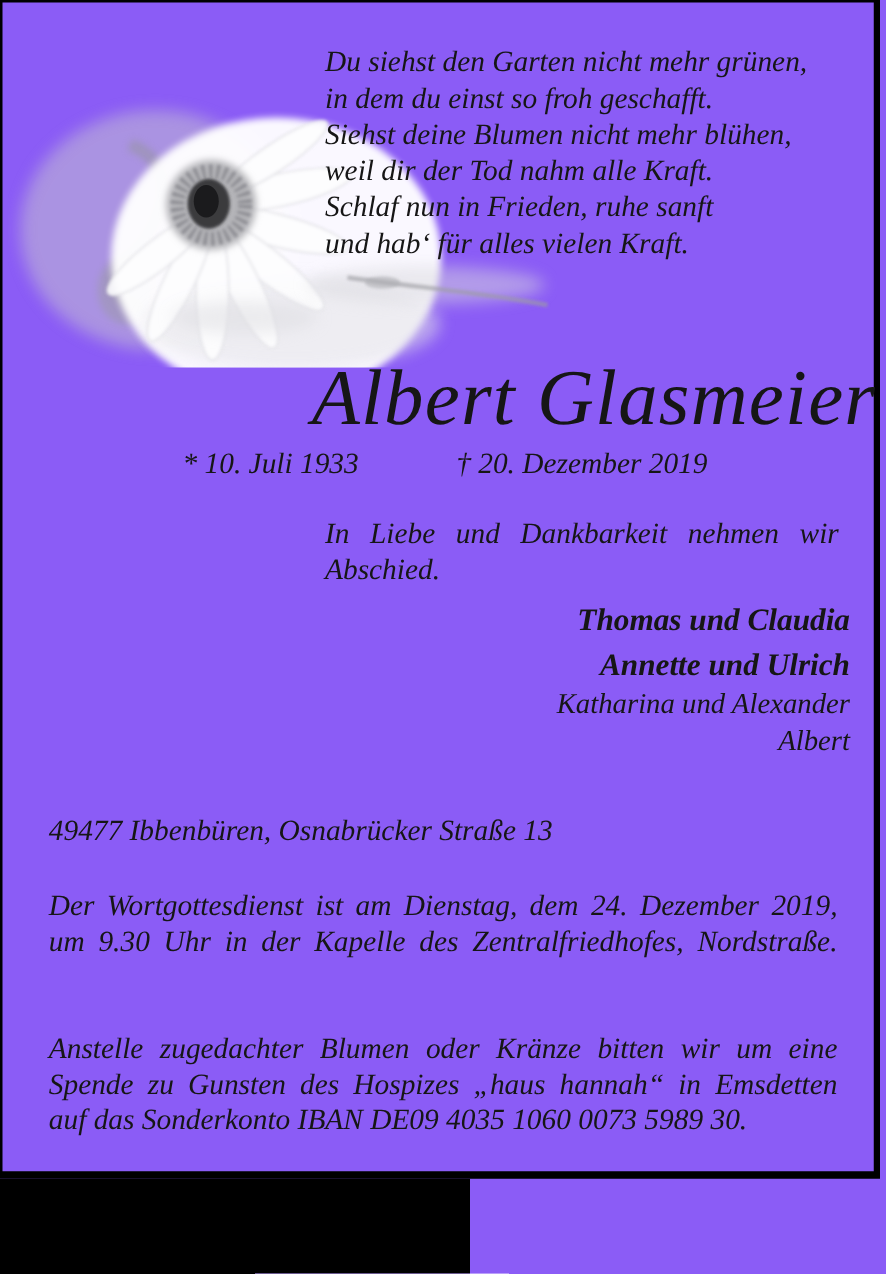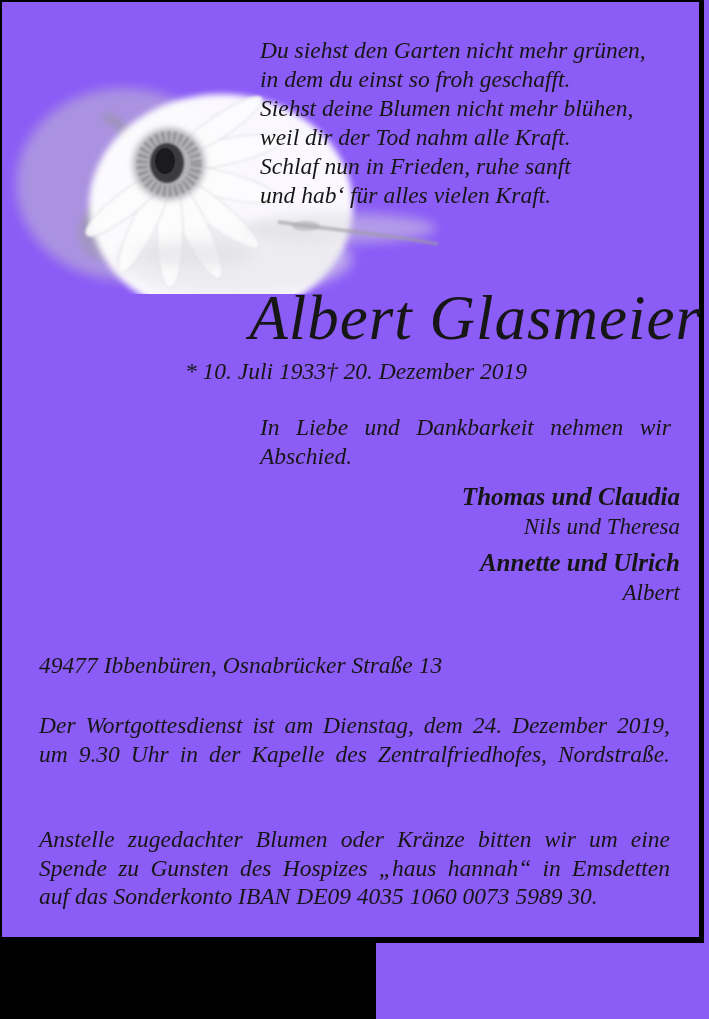--- a/index.html
+++ b/index.html
@@ -14,21 +14,21 @@
     font-style:italic;
   }
   .flower{position:absolute;left:4px;top:52px;width:440px;height:240px;}
   .poem{position:absolute;left:258px;top:34px;width:420px;font-size:23.5px;line-height:29px;}
   .name{
     position:absolute;left:0;top:281px;width:699px;text-align:right;
     font-size:63px;line-height:70px;letter-spacing:1px;
   }
   .dates{
     position:absolute;left:144px;top:356px;width:420px;
-    display:flex;justify-content:center;font-size:23.5px;line-height:27px;
+    display:flex;justify-content:space-between;font-size:23.5px;line-height:27px;
   }
   .farewell{position:absolute;left:258px;top:411px;width:411px;font-size:23.5px;line-height:29px;}
   .just{text-align:justify;text-align-last:justify;font-style:italic;}
   .mourners{position:absolute;left:258px;top:480px;width:420px;font-size:23px;line-height:30px;text-align:right;}
   .m.bold{font-weight:bold;font-size:25px;}
   .m.mt{margin-top:6px;}
   .address{position:absolute;left:37px;top:649px;width:640px;font-size:23.5px;line-height:28px;}
   .service{position:absolute;left:37px;top:709px;width:631px;font-size:23.5px;line-height:28.6px;}
   .donation{position:absolute;left:37px;top:823px;width:631px;font-size:23.5px;line-height:28.6px;}
   .next-ad{position:absolute;left:0;top:943px;width:376px;height:76px;background:#000;}
@@ -99,22 +99,22 @@
       <span>† 20. Dezember 2019</span>
     </div>
 
     <div class="farewell">
       <div class="just">In Liebe und Dankbarkeit nehmen wir</div>
       <div>Abschied.</div>
     </div>
 
     <div class="mourners">
       <div class="m bold">Thomas und Claudia</div>
-      <div class="m">Nils und Theresa</div>
       <div class="m bold mt">Annette und Ulrich</div>
+      <div class="m">Katharina und Alexander</div>
       <div class="m">Albert</div>
     </div>
 
     <div class="address">49477 Ibbenbüren, Osnabrücker Straße 13</div>
 
     <div class="service">
       <div class="just">Der Wortgottesdienst ist am Dienstag, dem 24. Dezember 2019,</div>
       <div class="just">um 9.30 Uhr in der Kapelle des Zentralfriedhofes, Nordstraße.</div>
     </div>
 

